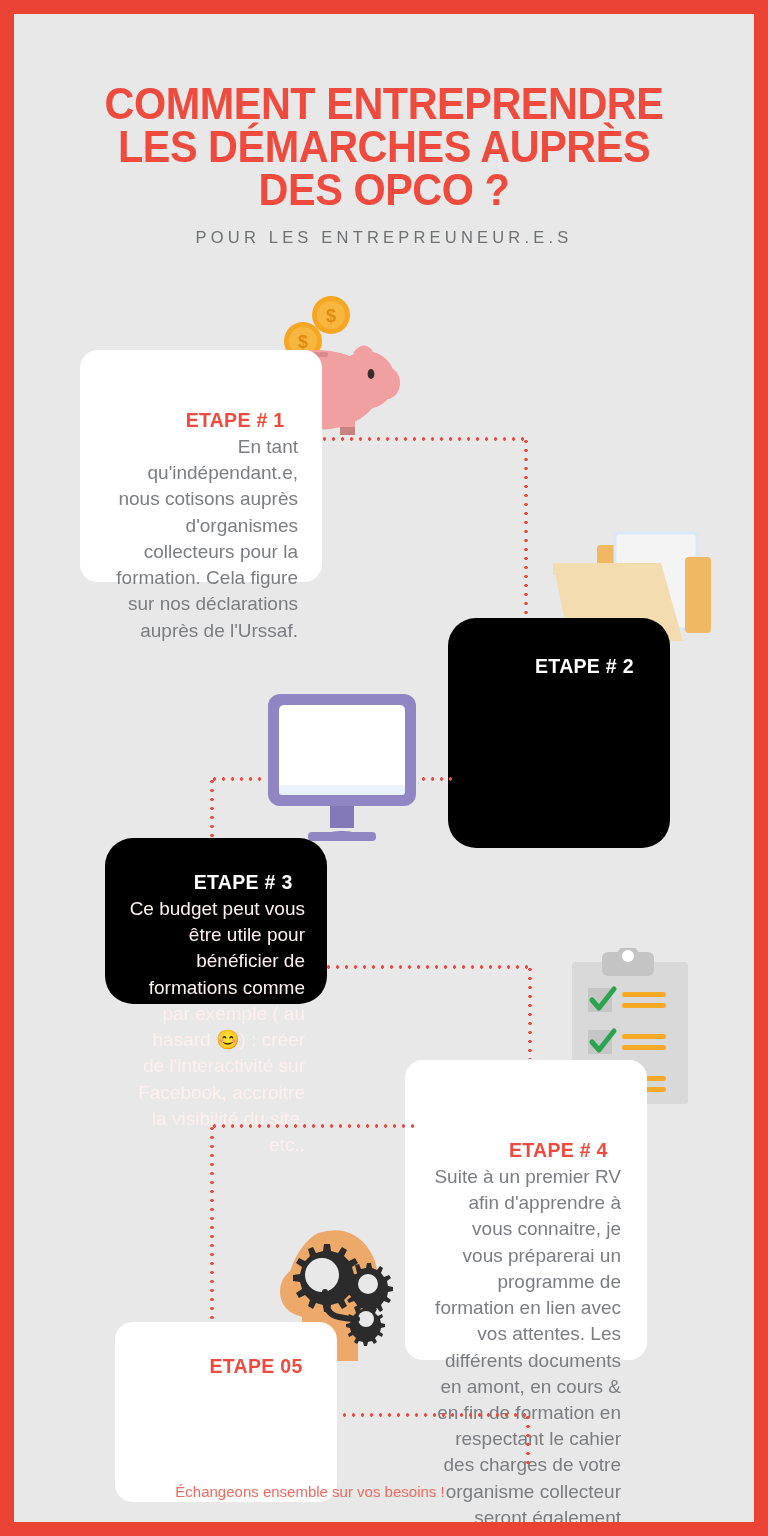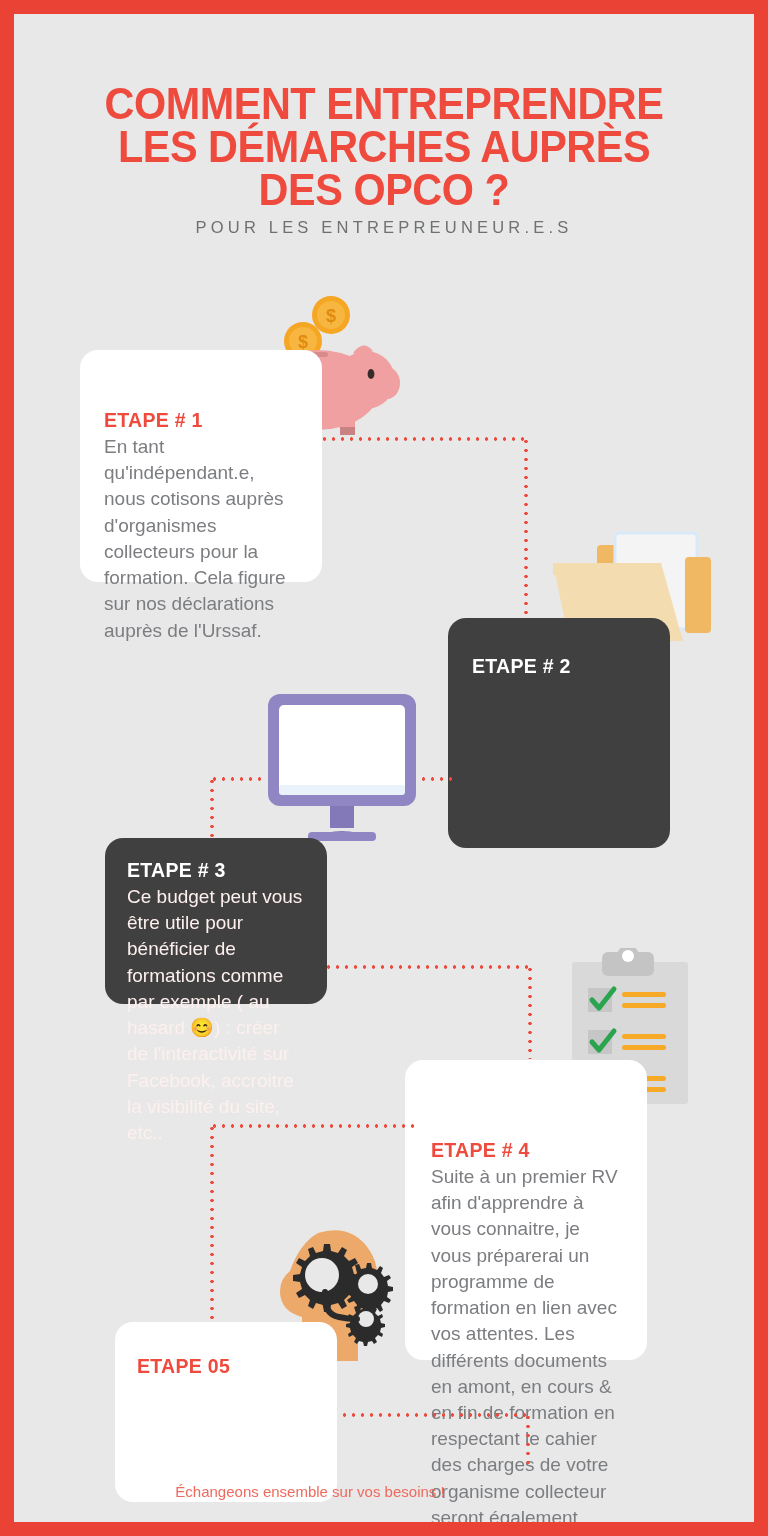--- a/index.html
+++ b/index.html
@@ -27,52 +27,52 @@
   .title {
     color: #ee4a3d;
     font-family: "Liberation Sans Narrow", "Liberation Sans", sans-serif;
     font-weight: bold;
     font-size: 45px;
     line-height: 0.96;
     letter-spacing: -0.5px;
     transform: scaleX(0.92);
   }
   .subtitle {
-    margin-top: 6px;
+    margin-top: 16px;
     color: #6e7072;
     font-size: 16.5px;
     letter-spacing: 4.2px;
     font-weight: 400;
   }
 
   
-  .card { position: absolute; border-radius: 18px; padding: 0; }
+  .card { position: absolute; border-radius: 18px; padding: 0; text-align: right; }
   .card.white { background: #ffffff; }
-  .card.red   { background: #404040; }
+  .card.red   { background: #000000; border-radius: 28px; }
   .card .etape {
     font-family: "Liberation Sans Narrow", "Liberation Sans", sans-serif;
     font-weight: bold;
     font-size: 21px;
     letter-spacing: 0.3px;
     transform: scaleX(0.93);
     transform-origin: left center;
   }
   .card.white .etape { color: #ee4a3d; }
   .card.red   .etape { color: #ffffff; }
   .card .body {
     font-size: 19px;
     line-height: 1.38;
     margin-top: 2px;
   }
   .card.white .body { color: #7b7d80; }
   .card.red   .body { color: #fdf0ee; }
 
   #card1 { left: 66px;  top: 336px;  width: 242px; height: 232px; padding: 58px 24px 0 24px; }
   #card2 { left: 434px; top: 604px;  width: 222px; height: 230px; padding: 36px 24px 0 24px; }
-  #card3 { left: 91px;  top: 824px;  width: 222px; height: 166px; padding: 20px 22px 0 22px; }
+  #card3 { left: 91px;  top: 824px;  width: 222px; height: 166px; padding: 32px 22px 0 22px; }
   #card4 { left: 391px; top: 1046px; width: 242px; height: 300px; padding: 78px 26px 0 26px; }
   #card5 { left: 101px; top: 1308px; width: 222px; height: 180px; padding: 32px 22px 8px 22px; }
 
   
   .dot-h, .dot-v { position: absolute; }
   .dot-h {
     height: 4px;
     background-image: radial-gradient(circle, #ee4a3d 1.6px, rgba(0,0,0,0) 1.9px);
     background-size: 9px 4px;
     background-repeat: repeat-x;

